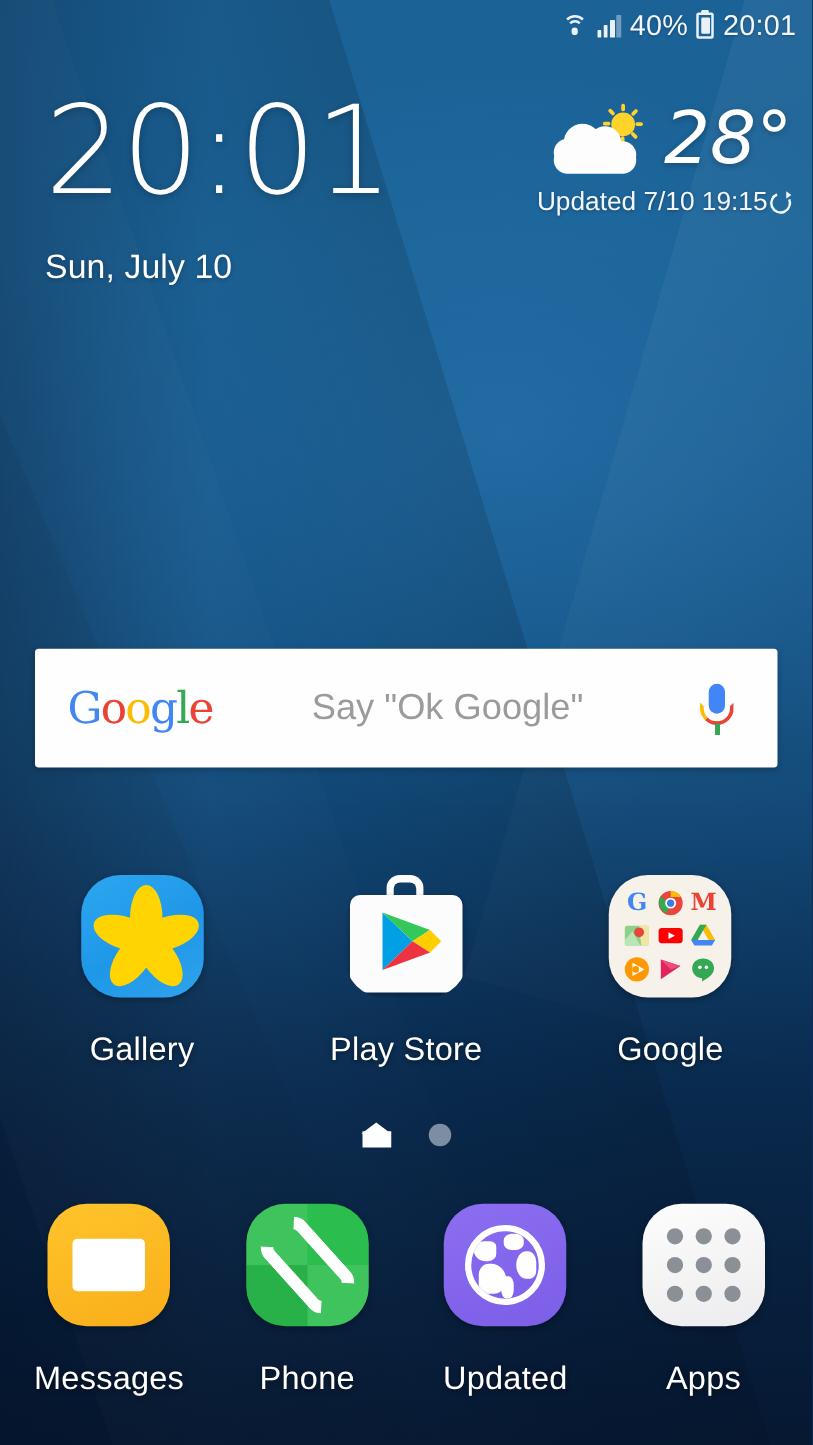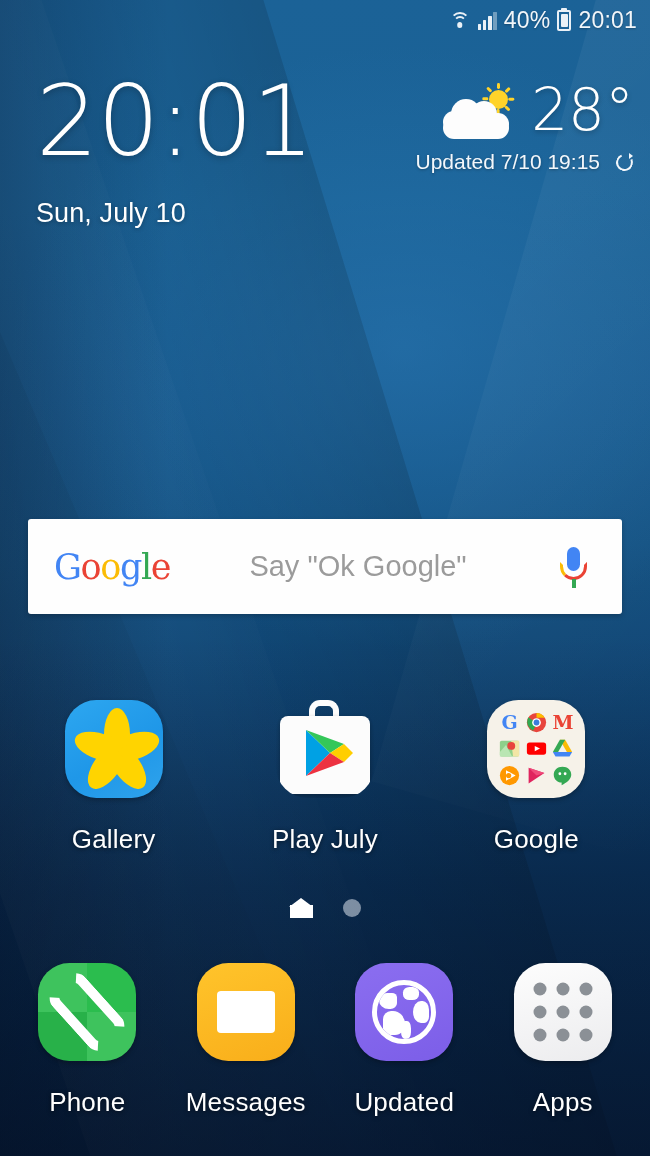--- a/index.html
+++ b/index.html
@@ -92,21 +92,21 @@
   #clock-date {
     margin-top:28px; font-size:27px; color:#ffffff; font-weight:400;
     letter-spacing:0.1px; text-shadow:0 1px 4px rgba(0,0,0,.3);
   }
 
   
   #weatherwidget {
     position:absolute; right:16px; top:82px; z-index:20;
     text-align:right; color:#fff;
   }
-  .w-top { display:flex; align-items:center; justify-content:flex-end; gap:10px; }
+  .w-top { display:flex; align-items:center; justify-content:flex-end; gap:10px;font-style:italic; }
   .w-icon { width:78px; height:58px; position:relative; }
   .sun { position:absolute; right:8px; top:2px; width:30px; height:30px; }
   .sun .core {
     position:absolute; left:6px; top:6px; width:19px; height:19px;
     background:#ffd32a; border-radius:50%;
   }
   .sun .ray {
     position:absolute; left:14px; top:-1px; width:2.6px; height:5.5px;
     background:#ffd32a; border-radius:1.4px; transform-origin:1.3px 16px;
   }
@@ -119,21 +119,21 @@
   #w-temp {
     font-size:58px; line-height:0.95; font-weight:300;
     font-family:"DejaVu Sans", sans-serif; text-shadow:0 2px 5px rgba(0,0,0,.25);
   }
   #w-city {
     font-size:31px; margin-top:2px; font-weight:400; letter-spacing:0.2px;
     text-shadow:0 1px 4px rgba(0,0,0,.3);
   }
   .w-upd {
     margin-top:10px; font-size:21px; display:flex; align-items:center;
-    justify-content:flex-end; gap:15px; color:#f3f7fb;
+    justify-content:flex-end; gap:1px; color:#f3f7fb;
     text-shadow:0 1px 3px rgba(0,0,0,.3);
   }
   .refresh-ic { width:19px; height:19px; position:relative; display:inline-block; }
   .refresh-ic:before {
     content:""; position:absolute; inset:1px;
     border:2.3px solid #f3f7fb; border-radius:50%;
     border-top-color:transparent; transform:rotate(22deg);
   }
   .refresh-ic:after {
     content:""; position:absolute; right:1.5px; top:0px;
@@ -368,21 +368,21 @@
             <svg width="90" height="78" viewBox="0 0 90 78" style="position:absolute;left:0;top:0;">
               <polygon points="26,14 62,37 26,60" fill="none"></polygon>
               <polygon points="26,14 26,60 50,37" fill="#00A1E4"></polygon>
               <polygon points="26,14 50,37 64,28" fill="#34C759"></polygon>
               <polygon points="50,37 64,28 73,37 64,46" fill="#FFCE00"></polygon>
               <polygon points="26,60 50,37 64,46" fill="#ED3241"></polygon>
             </svg>
           </div>
         </div>
       </div>
-      <div class="app-label">Play July</div>
+      <div class="app-label">Play Store</div>
     </div>
 
     <div class="app">
       <div class="app-icon">
         <div class="squircle ic-folder">
           <div class="mini">
             <span class="lbl" style="color:#4285F4">G</span>
           </div>
           <div class="mini">
             <svg width="21" height="21" viewBox="0 0 24 24">
@@ -447,37 +447,37 @@
 
   <div id="pageind">
     <div class="home-dot"></div>
     <div class="pg-dot"></div>
   </div>
 
   <div class="grid" id="dock">
 
     <div class="app">
       <div class="app-icon">
+        <div class="squircle ic-msg">
+            <div class="envelope"></div>
+          </div>
+      </div>
+      <div class="app-label">Messages</div>
+    </div>
+
+    <div class="app">
+      <div class="app-icon">
         <div class="squircle ic-phone">
           <div class="ph-sq" style="left:0;top:0;width:49px;height:49px;background:rgba(255,255,255,.09)"></div>
           <div class="ph-sq" style="left:49px;top:49px;width:49px;height:49px;background:rgba(255,255,255,.09)"></div>
           <div class="ph-sq" style="left:0;top:49px;width:49px;height:49px;background:rgba(0,0,0,.06)"></div>
           <div class="handset"></div>
         </div>
       </div>
       <div class="app-label">Phone</div>
-    </div>
-
-    <div class="app">
-      <div class="app-icon">
-        <div class="squircle ic-msg">
-            <div class="envelope"></div>
-          </div>
-      </div>
-      <div class="app-label">Messages</div>
     </div>
 
     <div class="app">
       <div class="app-icon">
         <div class="squircle ic-net">
           <div class="globe">
             <div class="land" style="left:2px; top:8px;  width:18px; height:16px; border-radius:50% 30% 40% 60%;"></div>
             <div class="land" style="left:6px; top:26px; width:22px; height:24px; border-radius:40% 60% 50% 30%;"></div>
             <div class="land" style="left:26px;top:2px;  width:16px; height:13px; border-radius:40%;"></div>
             <div class="land" style="left:36px;top:16px; width:16px; height:22px; border-radius:50% 40% 30% 50%;"></div>

